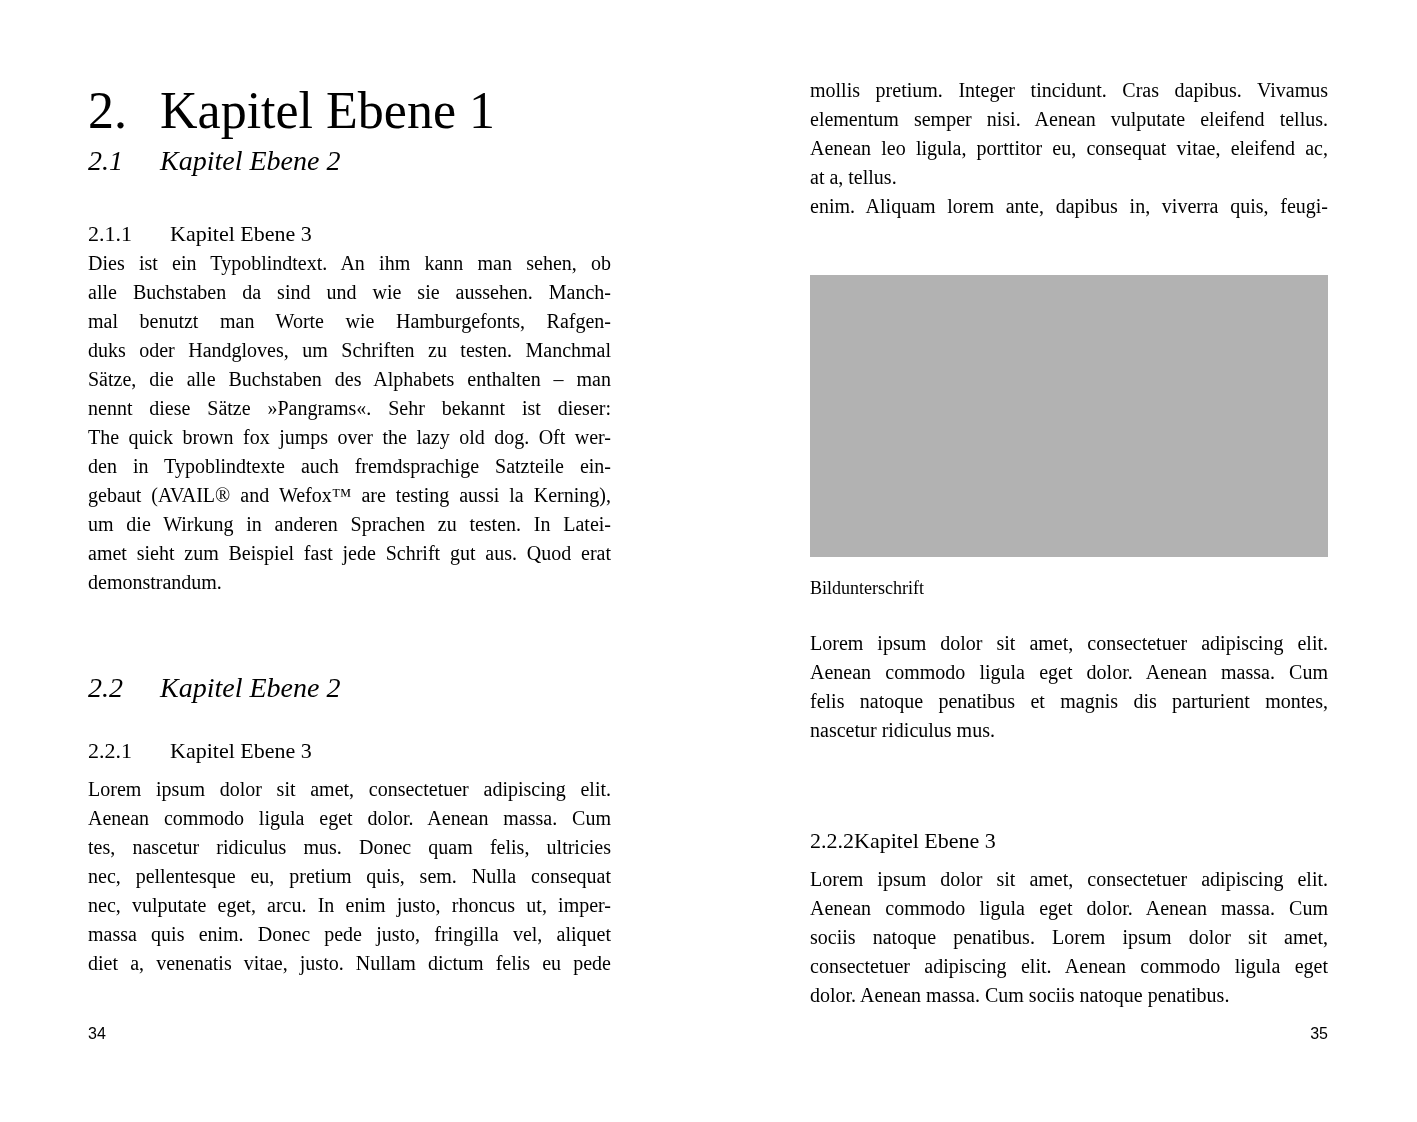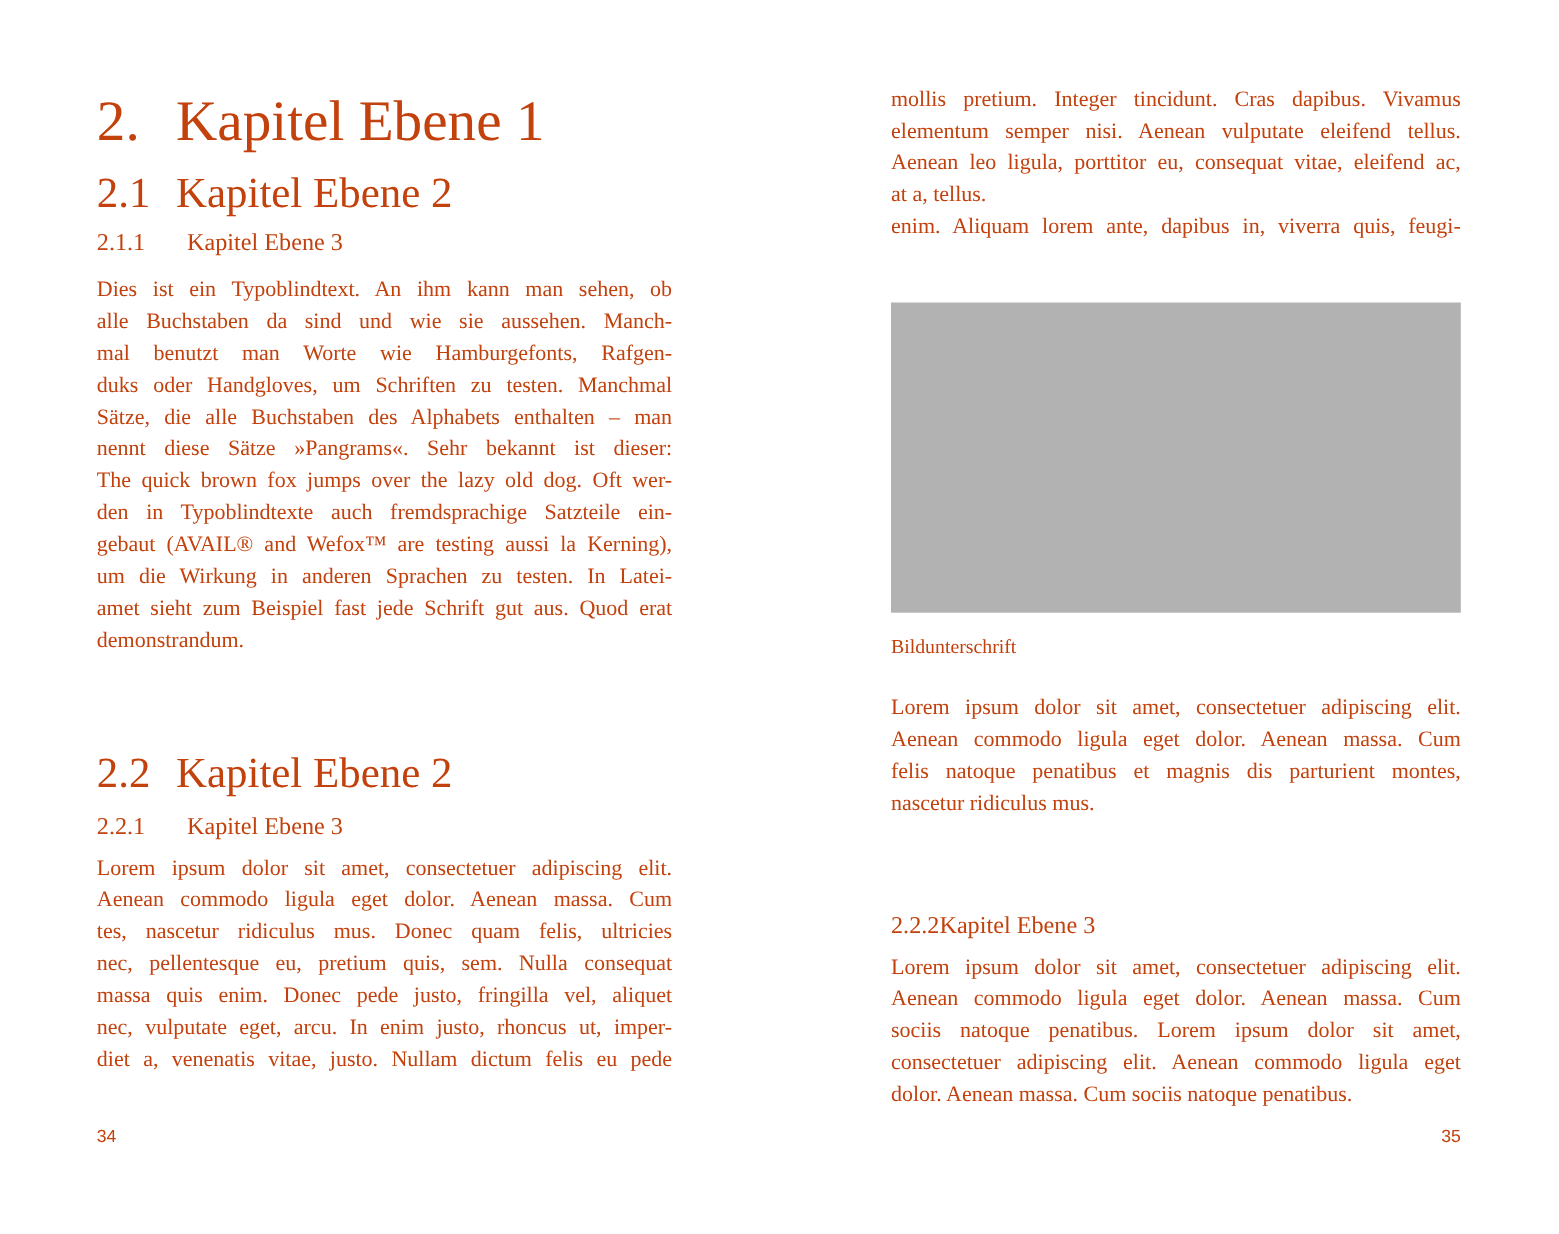--- a/index.html
+++ b/index.html
@@ -5,43 +5,44 @@
   html, body {
     margin: 0;
     padding: 0;
     background: #ffffff;
   }
   .spread {
     position: relative;
     width: 1417px;
     height: 1122px;
     background: #ffffff;
-    color: #c2410c;
+    color: #000000;
     font-family: "Liberation Serif", "DejaVu Serif", serif;
     overflow: hidden;
   }
   .abs { position: absolute; }
 
   
   .col-left  { left: 88px;  width: 523px; }
   .col-right { left: 810px; width: 518px; }
 
   .h1 {
     font-size: 52px;
     line-height: 1;
     white-space: nowrap;
     font-weight: normal;
   }
   .h1 .num { display: inline-block; min-width: 72px; }
 
   .h2 {
-    font-size: 39px;
+    font-size: 28px;
     line-height: 1;
     white-space: nowrap;
     font-weight: normal;
+    font-style: italic;
   }
   .h2 .num { display: inline-block; min-width: 72px; }
 
   .h3 {
     font-size: 22px;
     line-height: 1;
     white-space: nowrap;
     font-weight: normal;
   }
   .h3 .num { display: inline-block; min-width: 82px; }
@@ -83,21 +84,21 @@
   <div>
 
     <h1 class="abs col-left h1" style="top:50px;">
       <span class="num">2.</span><span>Kapitel Ebene 1</span>
     </h1>
 
     <h2 class="abs col-left h2" style="top:124px;">
       <span class="num">2.1</span><span>Kapitel Ebene 2</span>
     </h2>
 
-    <h3 class="abs col-left h3" style="top:187px;">
+    <h3 class="abs col-left h3" style="top:201px;">
       <span class="num">2.1.1</span><span>Kapitel Ebene 3</span>
     </h3>
 
     <div class="abs col-left para" style="top:249px;">
         <div class="pline j">Dies ist ein Typoblindtext. An ihm kann man sehen, ob</div>
         <div class="pline j">alle Buchstaben da sind und wie sie aussehen. Manch-</div>
         <div class="pline j">mal benutzt man Worte wie Hamburgefonts, Rafgen-</div>
         <div class="pline j">duks oder Handgloves, um Schriften zu testen. Manchmal</div>
         <div class="pline j">Sätze, die alle Buchstaben des Alphabets enthalten – man</div>
         <div class="pline j">nennt diese Sätze »Pangrams«. Sehr bekannt ist dieser:</div>
@@ -115,22 +116,22 @@
 
     <h3 class="abs col-left h3" style="top:718px;">
       <span class="num">2.2.1</span><span>Kapitel Ebene 3</span>
     </h3>
 
     <div class="abs col-left para" style="top:775px;">
         <div class="pline j">Lorem ipsum dolor sit amet, consectetuer adipiscing elit.</div>
         <div class="pline j">Aenean commodo ligula eget dolor. Aenean massa. Cum</div>
         <div class="pline j">tes, nascetur ridiculus mus. Donec quam felis, ultricies</div>
         <div class="pline j">nec, pellentesque eu, pretium quis, sem. Nulla consequat</div>
+        <div class="pline j">nec, vulputate eget, arcu. In enim justo, rhoncus ut, imper-</div>
         <div class="pline j">massa quis enim. Donec pede justo, fringilla vel, aliquet</div>
-        <div class="pline j">nec, vulputate eget, arcu. In enim justo, rhoncus ut, imper-</div>
         <div class="pline j">diet a, venenatis vitae, justo. Nullam dictum felis eu pede</div>
       </div>
 
     <div class="abs col-left pagenum" style="top:1026px;">34</div>
   </div>
 
   <div>
 
     <div class="abs col-right para" style="top:76px;">
         <div class="pline j">mollis pretium. Integer tincidunt. Cras dapibus. Vivamus</div>

